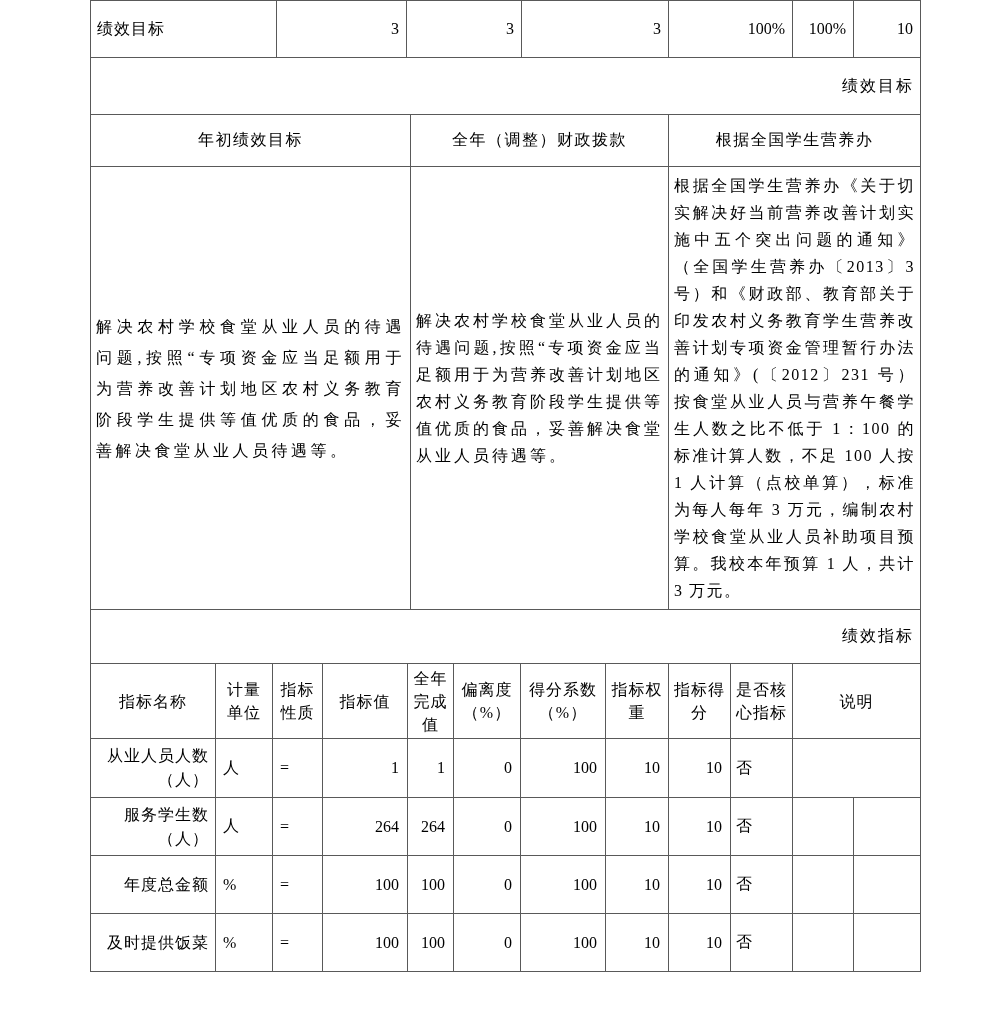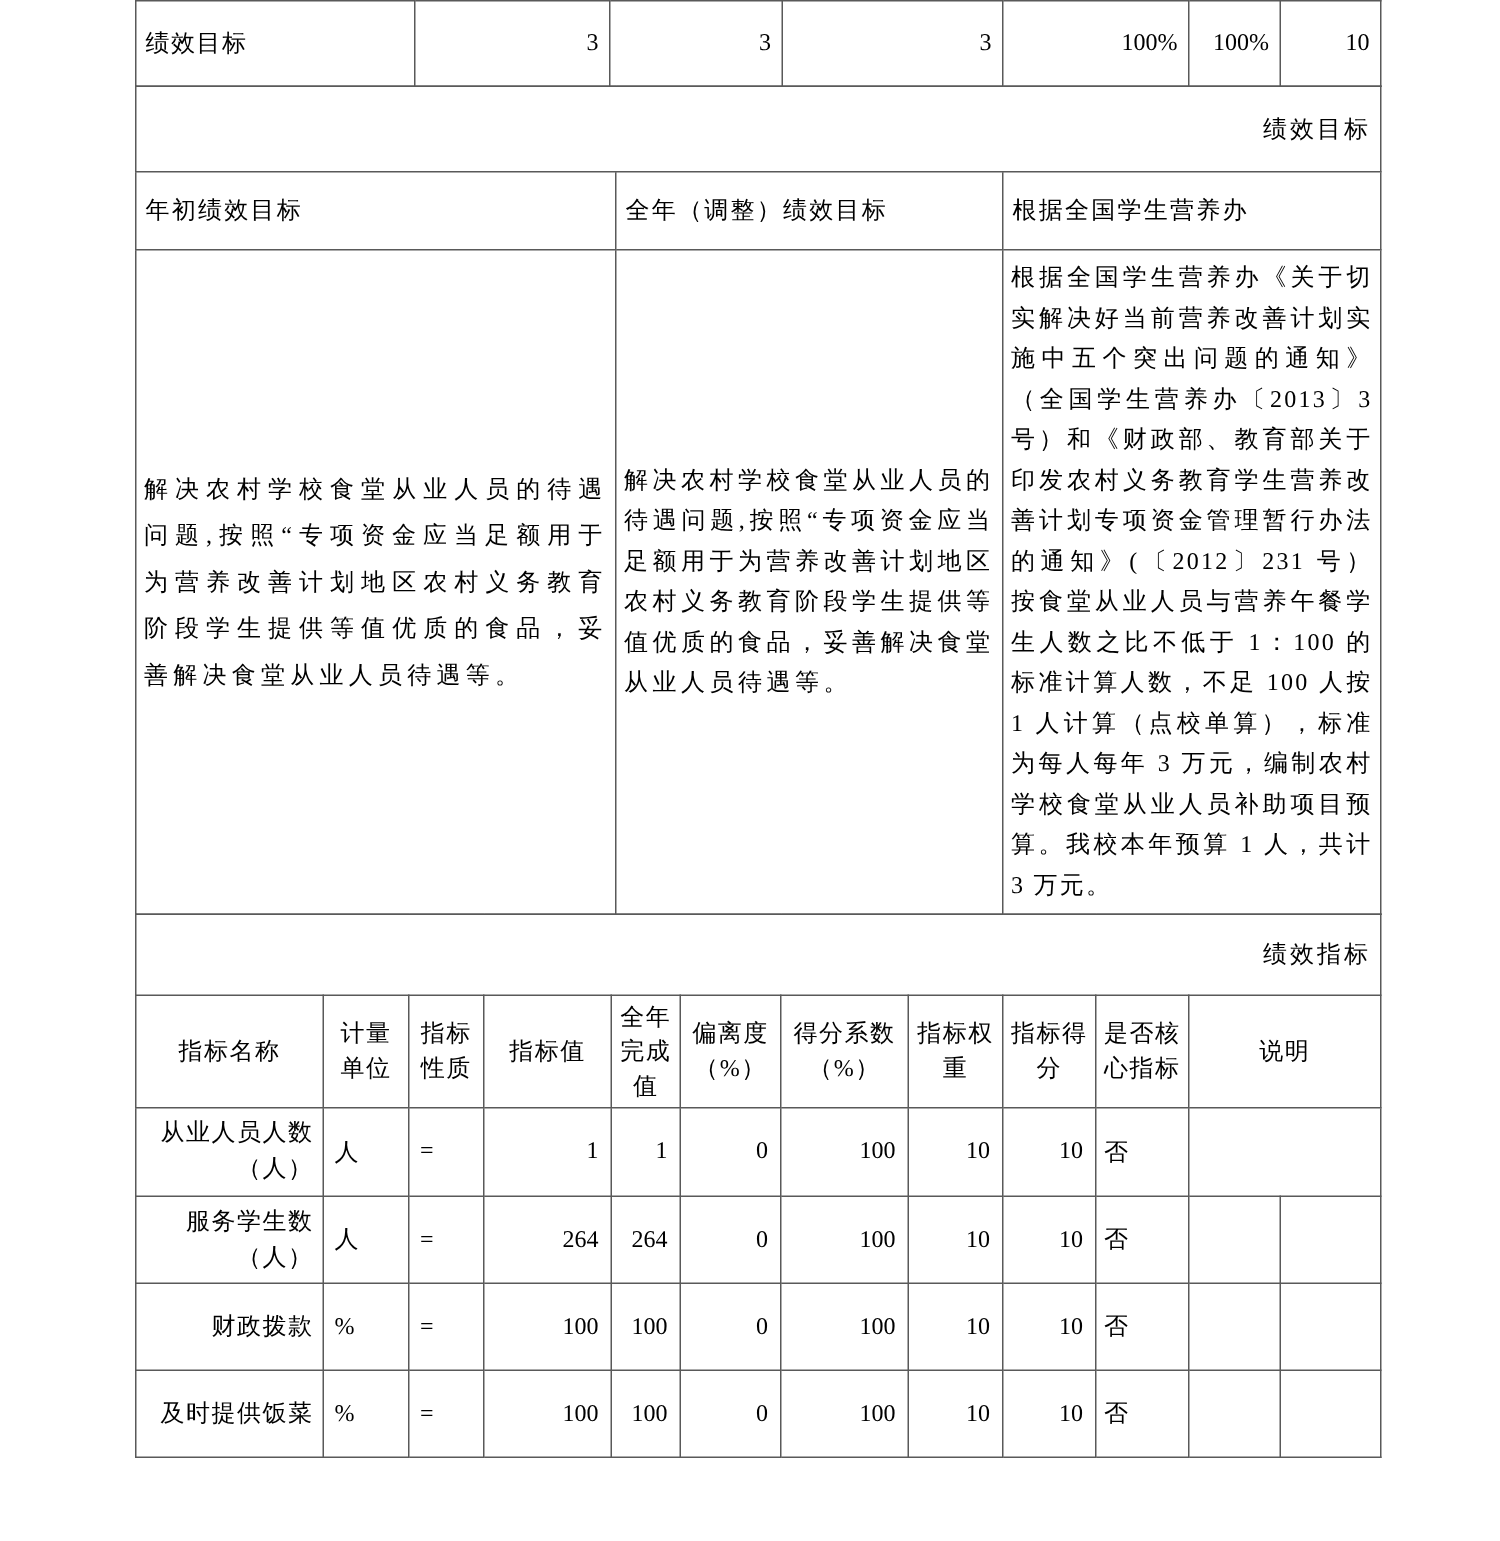--- a/index.html
+++ b/index.html
@@ -15,21 +15,21 @@
     border:1px solid #595959;box-sizing:border-box;overflow:hidden;
     font-size:16px;padding:2px 6px;vertical-align:middle;
   }
   
   .t-top td{height:57px;}
   .t-top .lbl{text-align:left;padding-left:6px;letter-spacing:1px;}
   .t-top .num{text-align:right;padding-right:7px;}
   
   tr.section td{height:57px;text-align:right;letter-spacing:2px;}
   
-  tr.ghead td{height:52px;letter-spacing:1.5px;}
+  tr.ghead td{height:52px;text-align:center;letter-spacing:1.5px;}
   
   tr.gbody td{height:443px;vertical-align:middle;text-align:justify;padding:4px 5px;}
   .para1{line-height:31px;letter-spacing:3.5px;}
   .para2{line-height:27px;letter-spacing:3px;}
   .para3{line-height:27px;letter-spacing:1.5px;vertical-align:middle;}
   
   tr.ihead td{
     height:75px;text-align:center;vertical-align:middle;
     white-space:pre-line;line-height:23px;padding:2px 2px;letter-spacing:1px;
   }
@@ -74,21 +74,21 @@
       <col style="width:320px">
         <col style="width:258px">
         <col style="width:252px">
     </colgroup>
     <tbody>
       <tr class="section">
         <td colspan="3">绩效目标</td>
       </tr>
       <tr class="ghead">
         <td>年初绩效目标</td>
-        <td>全年（调整）绩效目标</td>
+        <td>全年（调整）财政拨款</td>
         <td>根据全国学生营养办</td>
       </tr>
       <tr class="gbody">
         <td class="para1">解决农村学校食堂从业人员的待遇问题,按照“专项资金应当足额用于为营养改善计划地区农村义务教育阶段学生提供等值优质的食品，妥善解决食堂从业人员待遇等。</td>
         <td class="para2">解决农村学校食堂从业人员的待遇问题,按照“专项资金应当足额用于为营养改善计划地区农村义务教育阶段学生提供等值优质的食品，妥善解决食堂从业人员待遇等。</td>
         <td class="para3">根据全国学生营养办《关于切实解决好当前营养改善计划实施中五个突出问题的通知》（全国学生营养办〔2013〕3 号）和《财政部、教育部关于印发农村义务教育学生营养改善计划专项资金管理暂行办法的通知》(〔2012〕231 号） 按食堂从业人员与营养午餐学生人数之比不低于 1：100 的标准计算人数，不足 100 人按 1 人计算（点校单算），标准为每人每年 3 万元，编制农村学校食堂从业人员补助项目预算。我校本年预算 1 人，共计 3 万元。</td>
       </tr>
     </tbody>
   </table>
 
@@ -159,21 +159,21 @@
         <td class="num">0</td>
         <td class="num">100</td>
         <td class="num">10</td>
         <td class="num">10</td>
         <td class="core">否</td>
         <td class="note"></td>
         <td class="note"></td>
       </tr>
 
       <tr class="irow" style="height:55px">
-        <td class="iname">财政拨款</td>
+        <td class="iname">年度总金额</td>
         <td class="unit">%</td>
         <td class="nature">=</td>
         <td class="num">100</td>
         <td class="num">100</td>
         <td class="num">0</td>
         <td class="num">100</td>
         <td class="num">10</td>
         <td class="num">10</td>
         <td class="core">否</td>
         <td class="note"></td>

